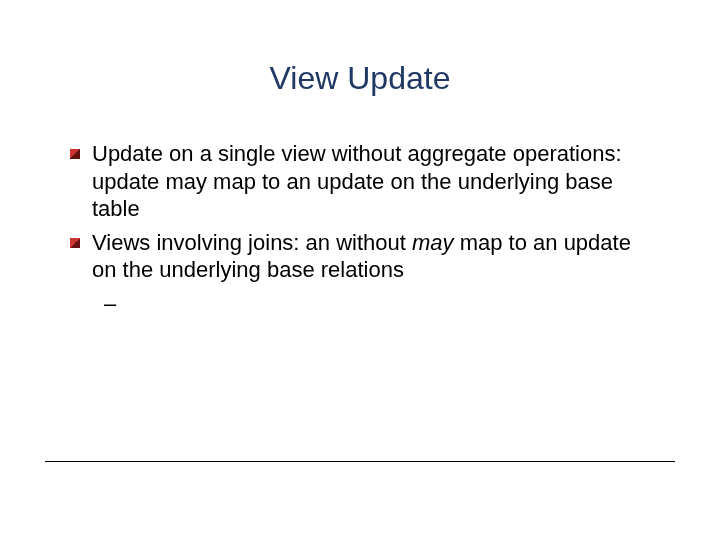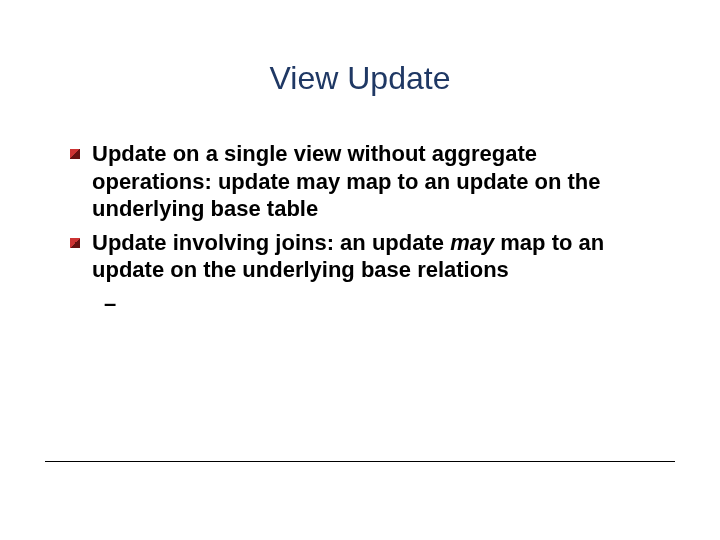--- a/index.html
+++ b/index.html
@@ -29,21 +29,20 @@
     font-weight: normal;
   }
   .body {
     position: absolute;
     top: 140px;
     left: 70px;
     right: 60px;
     font-size: 22px;
     line-height: 1.25;
     color: #000000;
-    font-weight: bold;
   }
   .item {
     display: flex;
     align-items: flex-start;
     margin-bottom: 6px;
   }
   .bullet-square {
     width: 10px;
     height: 10px;
     margin-top: 9px;
@@ -84,21 +83,21 @@
   <div class="body">
 
     <div class="item">
       <div class="bullet-square"></div>
       <div class="item-text">Update on a single view without aggregate operations: update may map to an update on the underlying base table</div>
     </div>
 
     <div class="item">
       <div class="bullet-square"></div>
       <div class="item-text">
-        <span>Update involving joins: an update </span><span class="italic">may</span><span> map to an update on the underlying base relations</span>
+        <span>Views involving joins: an without </span><span class="italic">may</span><span> map to an update on the underlying base relations</span>
       </div>
     </div>
 
     <div class="subitem">
       <span class="dash">–</span>
     </div>
 
   </div>
 
   <div class="footer-line"></div>

